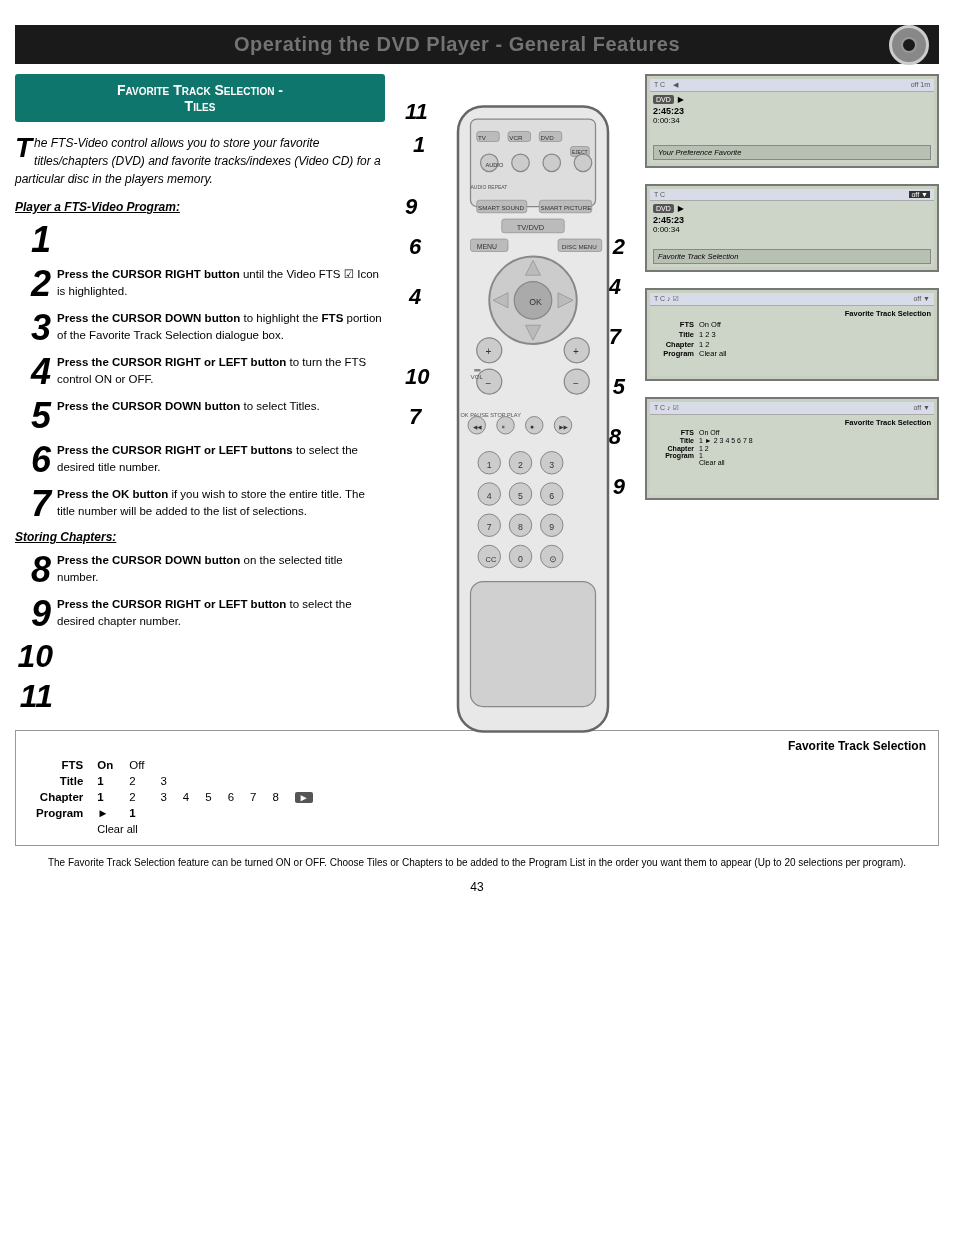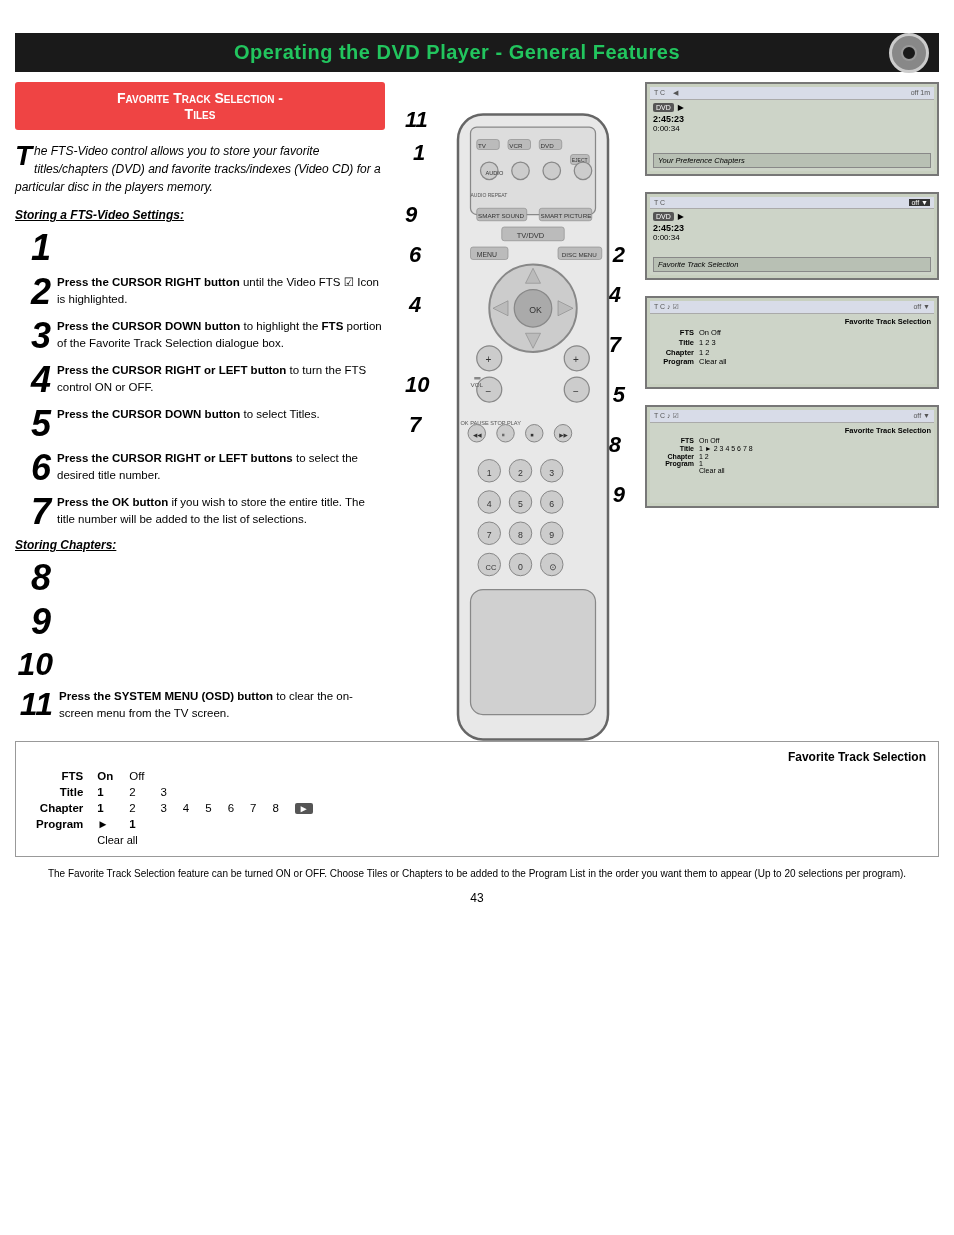--- a/index.html
+++ b/index.html
@@ -8,28 +8,28 @@
       background: #fff;
       width: 954px;
       min-height: 1235px;
       position: relative;
       overflow-x: hidden;
     }
 
     
     .page-header {
       background: #1a1a1a;
-      color: #22c55e;
+      color: #737373;
       text-align: center;
       padding: 8px 60px 8px 20px;
       font-size: 20px;
       font-weight: bold;
       letter-spacing: 0.5px;
       position: relative;
-      margin: 33px 15px 0 15px;
+      margin: 25px 15px 0 15px;
     }
     .page-header .disc-icon {
       position: absolute;
       right: 10px;
       top: 50%;
       transform: translateY(-50%);
       width: 40px;
       height: 40px;
       background: #888;
       border-radius: 50%;
@@ -55,21 +55,21 @@
     }
 
     
     .left-column {
       width: 370px;
       flex-shrink: 0;
     }
 
     
     .section-title-box {
-      background: #ef4444;
+      background: #0f766e;
       color: #fff;
       text-align: center;
       padding: 8px 12px;
       margin-bottom: 12px;
       border-radius: 3px;
     }
     .section-title-box .title-main {
       font-size: 14px;
       font-weight: bold;
       font-variant: small-caps;
@@ -245,21 +245,21 @@
       <div class="title-main">
         <span>Favorite Track Selection -</span><br>
         <span>Tiles</span>
       </div>
     </div>
 
     <p class="intro-text">
       <span class="drop-cap">T</span><span>he FTS-Video control allows you to store your favorite titles/chapters (DVD) and favorite tracks/indexes (Video CD) for a particular disc in the players memory.</span>
     </p>
 
-    <p class="subsection-title">Storing a FTS-Video Settings:</p>
+    <p class="subsection-title">Player a FTS-Video Program:</p>
 
     <div class="step">
       <span class="step-number big">1</span>
     </div>
     <div class="step">
       <span class="step-number big">2</span>
       <span class="step-text"><strong>Press the CURSOR RIGHT button</strong> until the Video FTS ☑ Icon is highlighted.</span>
     </div>
     <div class="step">
       <span class="step-number big">3</span>
@@ -281,30 +281,31 @@
     </div>
     <div class="step">
       <span class="step-number big">7</span>
       <span class="step-text"><strong>Press the OK button</strong> if you wish to store the entire title. The title number will be added to the list of selections.</span>
     </div>
 
     <p class="subsection-title">Storing Chapters:</p>
 
     <div class="step">
       <span class="step-number big">8</span>
+      <span class="step-text"><strong>Press the CURSOR DOWN button</strong> on the selected title number.</span>
     </div>
     <div class="step">
       <span class="step-number big">9</span>
+      <span class="step-text"><strong>Press the CURSOR RIGHT or LEFT button</strong> to select the desired chapter number.</span>
     </div>
     <div class="step">
       <span class="step-number" style="font-size:32px;min-width:38px;">10</span>
     </div>
     <div class="step">
       <span class="step-number" style="font-size:32px;min-width:38px;">11</span>
-      <span class="step-text"><strong>Press the SYSTEM MENU (OSD) button</strong> to clear the on-screen menu from the TV screen.</span>
     </div>
 
   </div>
 
   <div class="middle-column">
     <div class="remote-wrapper">
 
       <span class="remote-num" style="left:0;top:5px;font-size:22px;">11</span>
       <span class="remote-num" style="left:8px;top:38px;font-size:22px;">1</span>
       <span class="remote-num" style="left:0;top:100px;font-size:22px;">9</span>
@@ -427,21 +428,21 @@
         <span style="font-size:7px;color:#555;">off  1m</span>
       </div>
       <div style="padding:3px;background:#cdd4c8;min-height:55px;">
         <div style="display:flex;gap:4px;align-items:center;font-size:8px;margin-bottom:2px;">
           <span style="background:#555;color:#fff;padding:1px 3px;border-radius:2px;font-size:7px;">DVD</span>
           <span style="font-size:8px;">▶</span>
         </div>
         <div style="font-size:9px;font-weight:bold;">2:45:23</div>
         <div style="font-size:8px;">0:00:34</div>
         <div style="height:20px;"></div>
-        <div style="background:#b8c0b4;border:1px solid #888;padding:2px 4px;font-size:7.5px;font-style:italic;">Your Preference Chapters</div>
+        <div style="background:#b8c0b4;border:1px solid #888;padding:2px 4px;font-size:7.5px;font-style:italic;">Your Preference Favorite</div>
       </div>
     </div>
 
     <div class="mini-screen" style="background:#c8d0c0;border:2px solid #777;padding:3px;margin-top:4px;">
       <div style="background:#d8dce8;padding:2px 4px;display:flex;justify-content:space-between;font-size:7px;border-bottom:1px solid #aaa;">
         <span style="font-size:7px;color:#555;">T  C  &nbsp;&nbsp;</span>
         <span style="font-size:7px;color:#555;background:#333;color:#fff;padding:0 2px;">off ▼</span>
       </div>
       <div style="padding:3px;background:#cdd4c8;min-height:55px;">
         <div style="display:flex;gap:4px;align-items:center;font-size:8px;margin-bottom:2px;">

